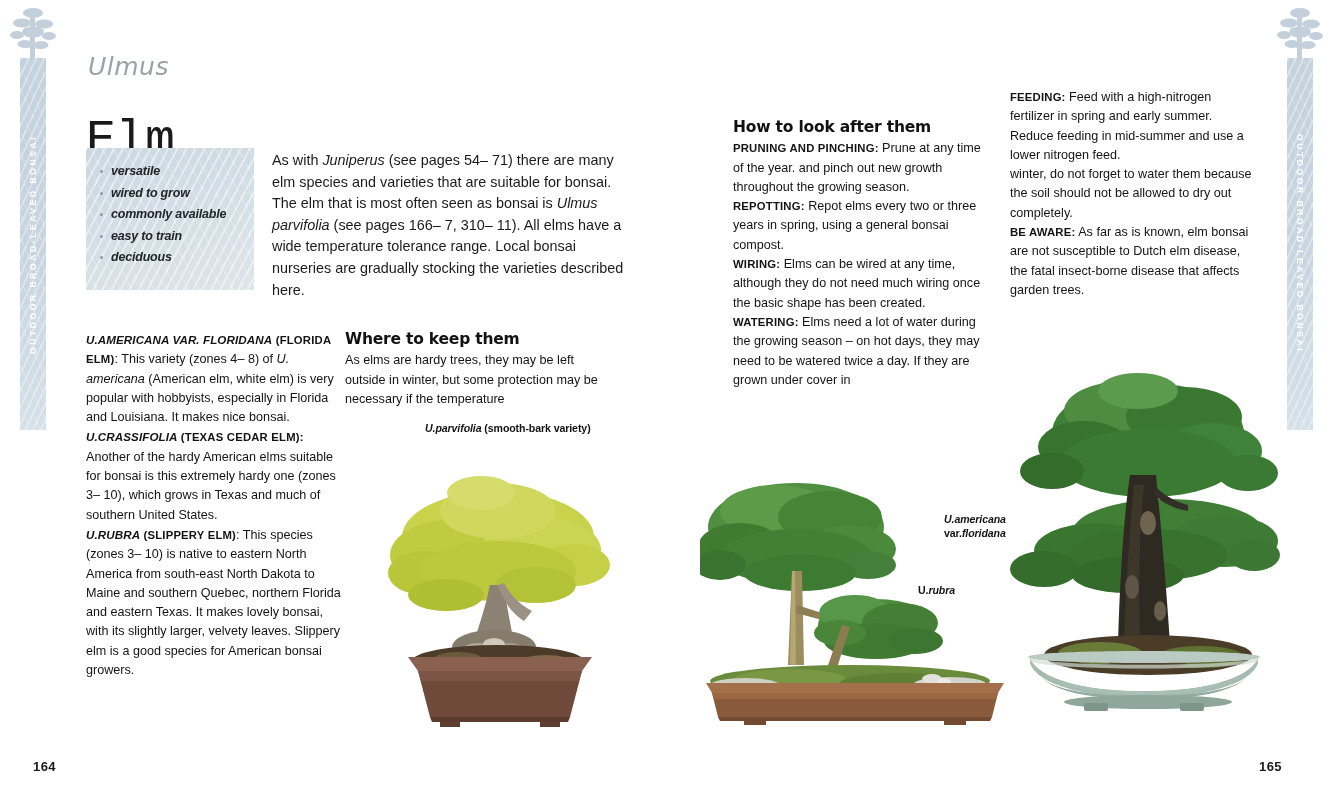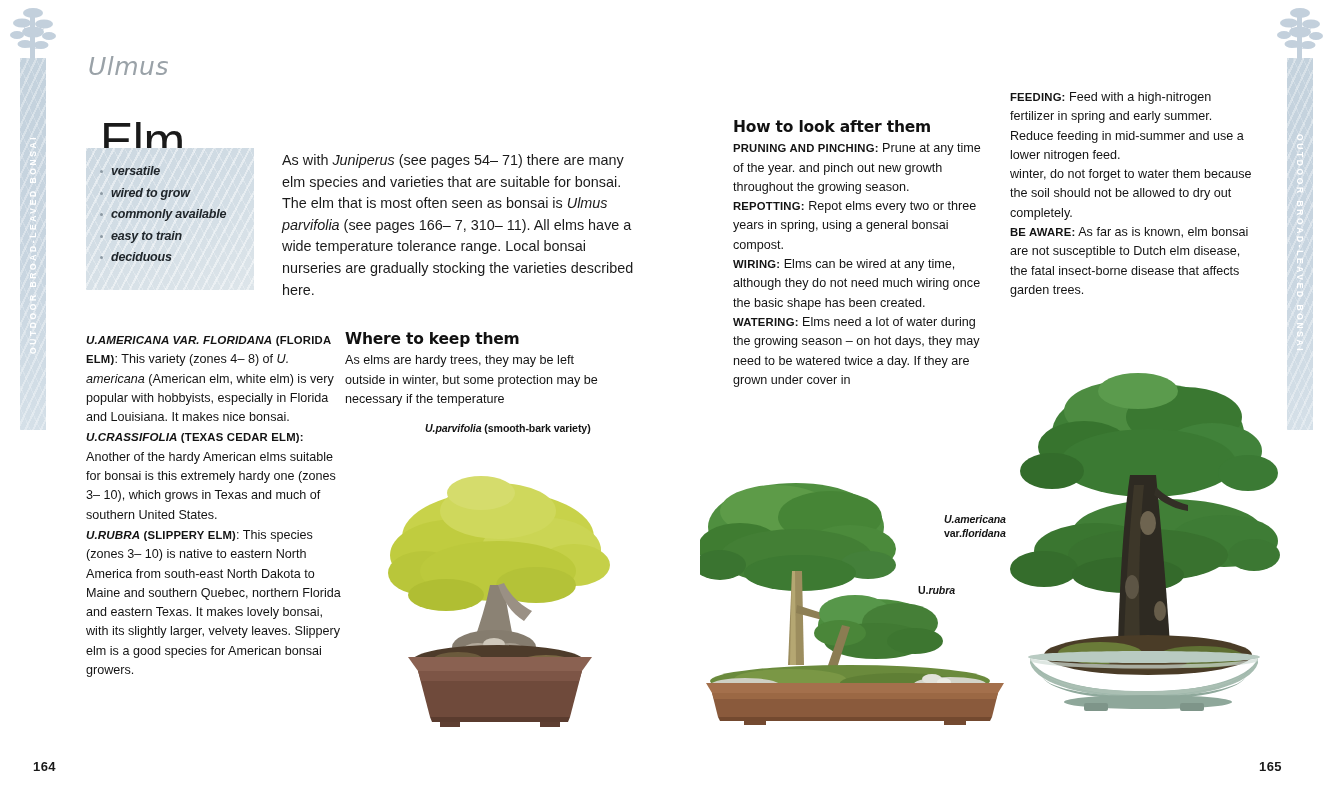--- a/index.html
+++ b/index.html
@@ -38,23 +38,23 @@
   .tab-right{left:1287px;}
   .tab-right .label{writing-mode:vertical-rl;}
 
   
   .genus{
     position:absolute;left:88px;top:52px;
     font-size:25px;font-style:italic;color:#9aa2a8;
     font-family:"DejaVu Sans",sans-serif;letter-spacing:.5px;
   }
   .title{
-    position:absolute;left:100px;top:82px;
+    position:absolute;left:86px;top:82px;
     font-size:50px;font-weight:400;color:#1a1a1a;
-    font-family:Liberation Sans, sans-serif;letter-spacing:-.5px;line-height:1;
+    font-family:Liberation Mono, monospace;letter-spacing:-.5px;line-height:1;
   }
 
   
   .featbox{
     position:absolute;left:86px;top:148px;width:168px;height:142px;
     background:linear-gradient(160deg,#ccd8e1 0%,#d2dde5 45%,#dde5ea 100%);
   }
   .featbox:after{
     content:"";position:absolute;inset:0;
     background:
@@ -71,21 +71,21 @@
     background:#8d9aa4;border-radius:50%;
   }
 
   
   .col{position:absolute;font-size:12.6px;line-height:19.3px;color:#141414;}
   .col p{margin:0;}
   .col .h2{
     font-size:15.5px;font-weight:700;color:#111;margin:0 0 2px 0;
     letter-spacing:-.2px;font-family:"DejaVu Sans",sans-serif;
   }
-  .lede{position:absolute;left:282px;top:150px;width:352px;font-size:14.4px;line-height:21.6px;}
+  .lede{position:absolute;left:272px;top:150px;width:352px;font-size:14.4px;line-height:21.6px;}
   .lede i{font-style:italic;}
 
   .col-a{left:86px;top:330px;width:262px;}
   .col-b{left:345px;top:330px;width:270px;}
   .col-c{left:733px;top:88px;width:258px;}
   .col-d{left:1010px;top:88px;width:248px;}
 
   .sp{font-style:italic;font-weight:700;text-transform:uppercase;font-size:11.6px;letter-spacing:.1px;}
   .lbl{font-weight:700;text-transform:uppercase;font-size:11.3px;letter-spacing:.2px;}
   .it{font-style:italic;}

